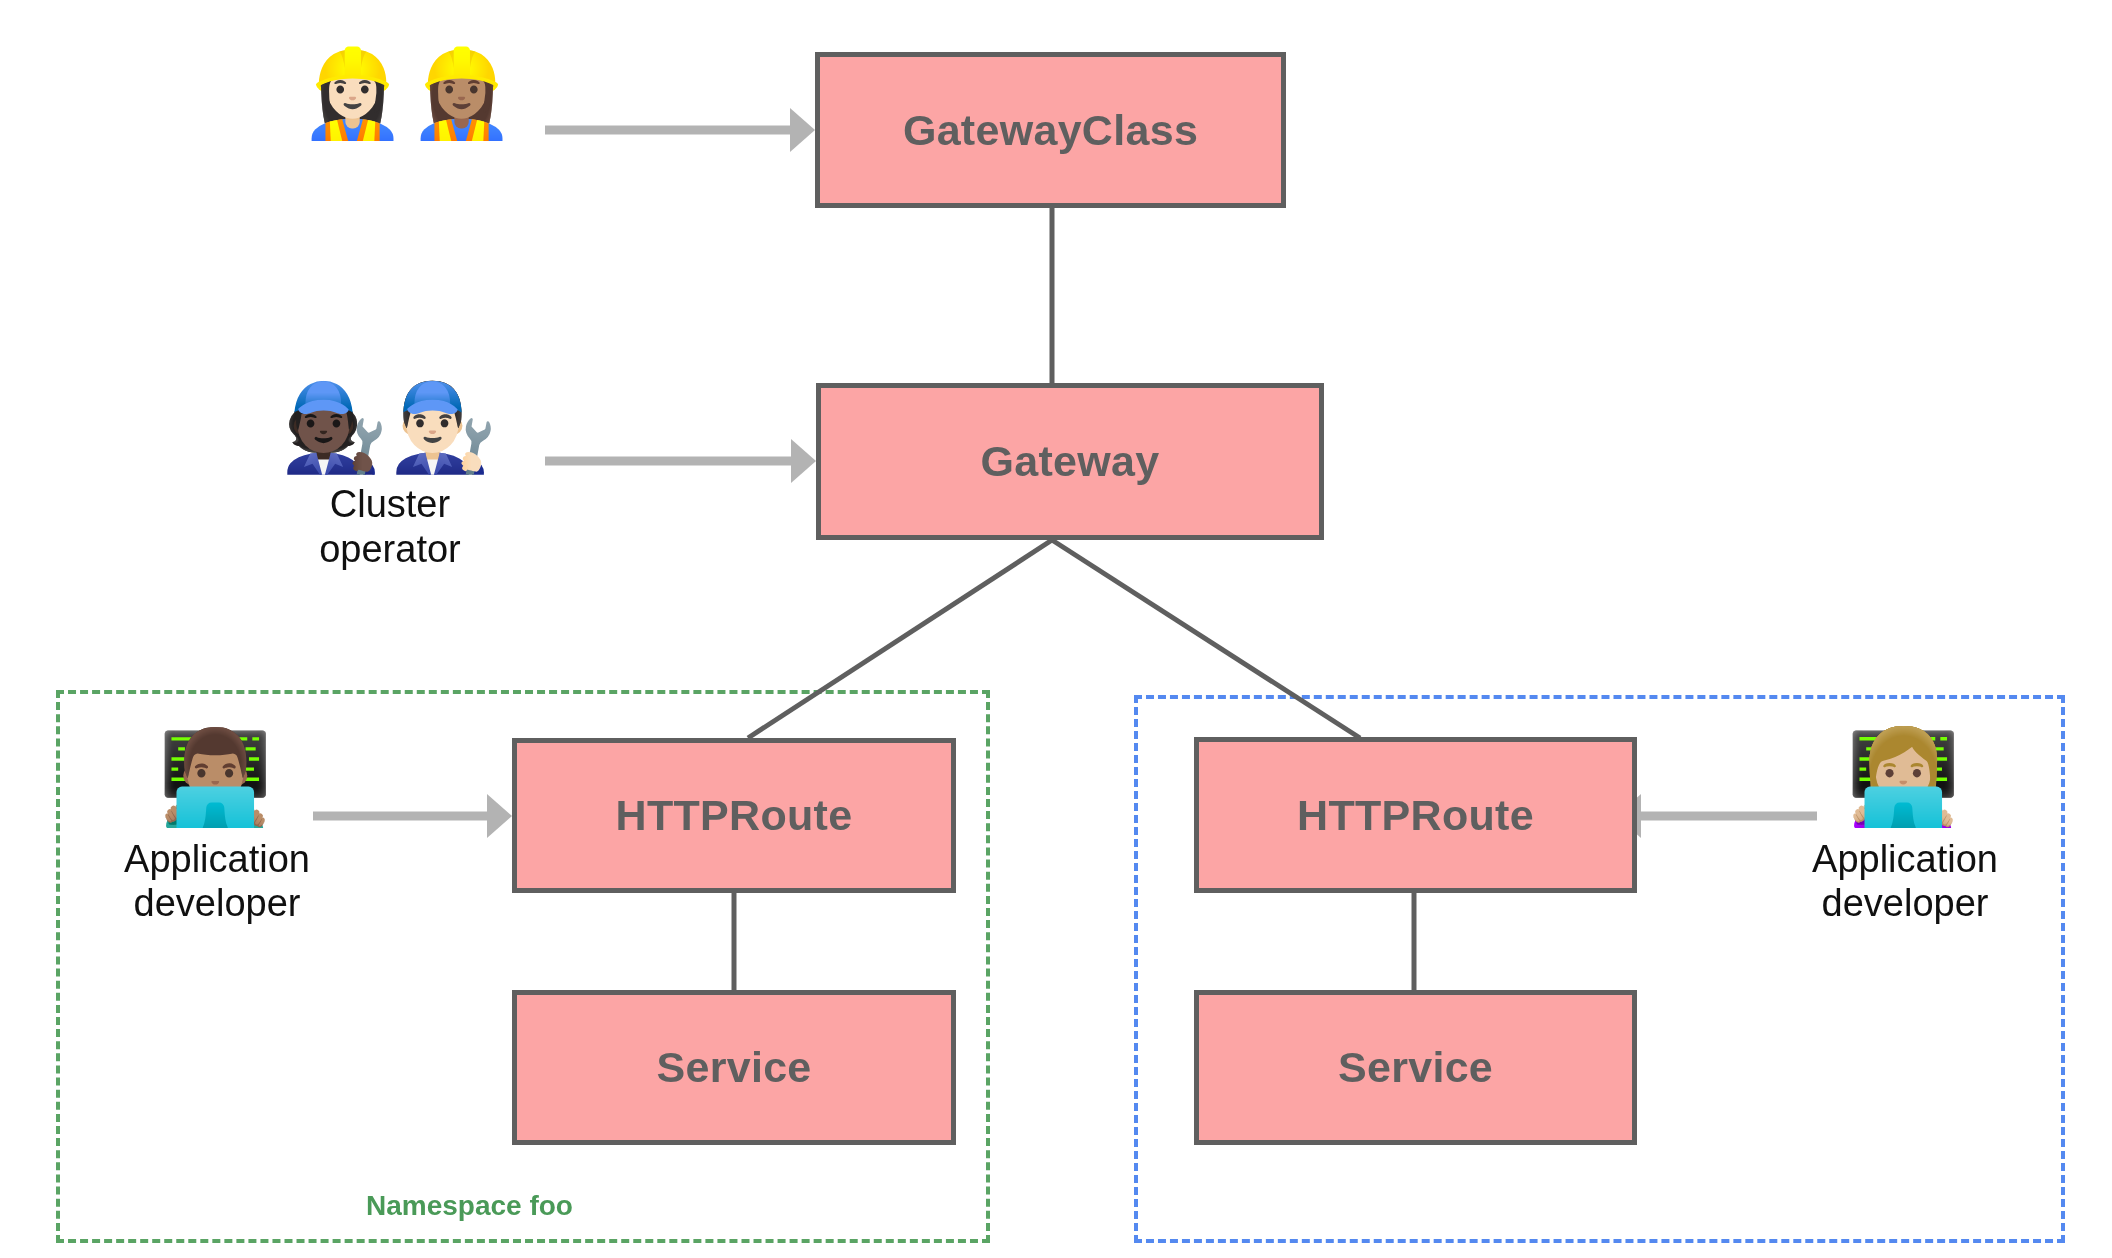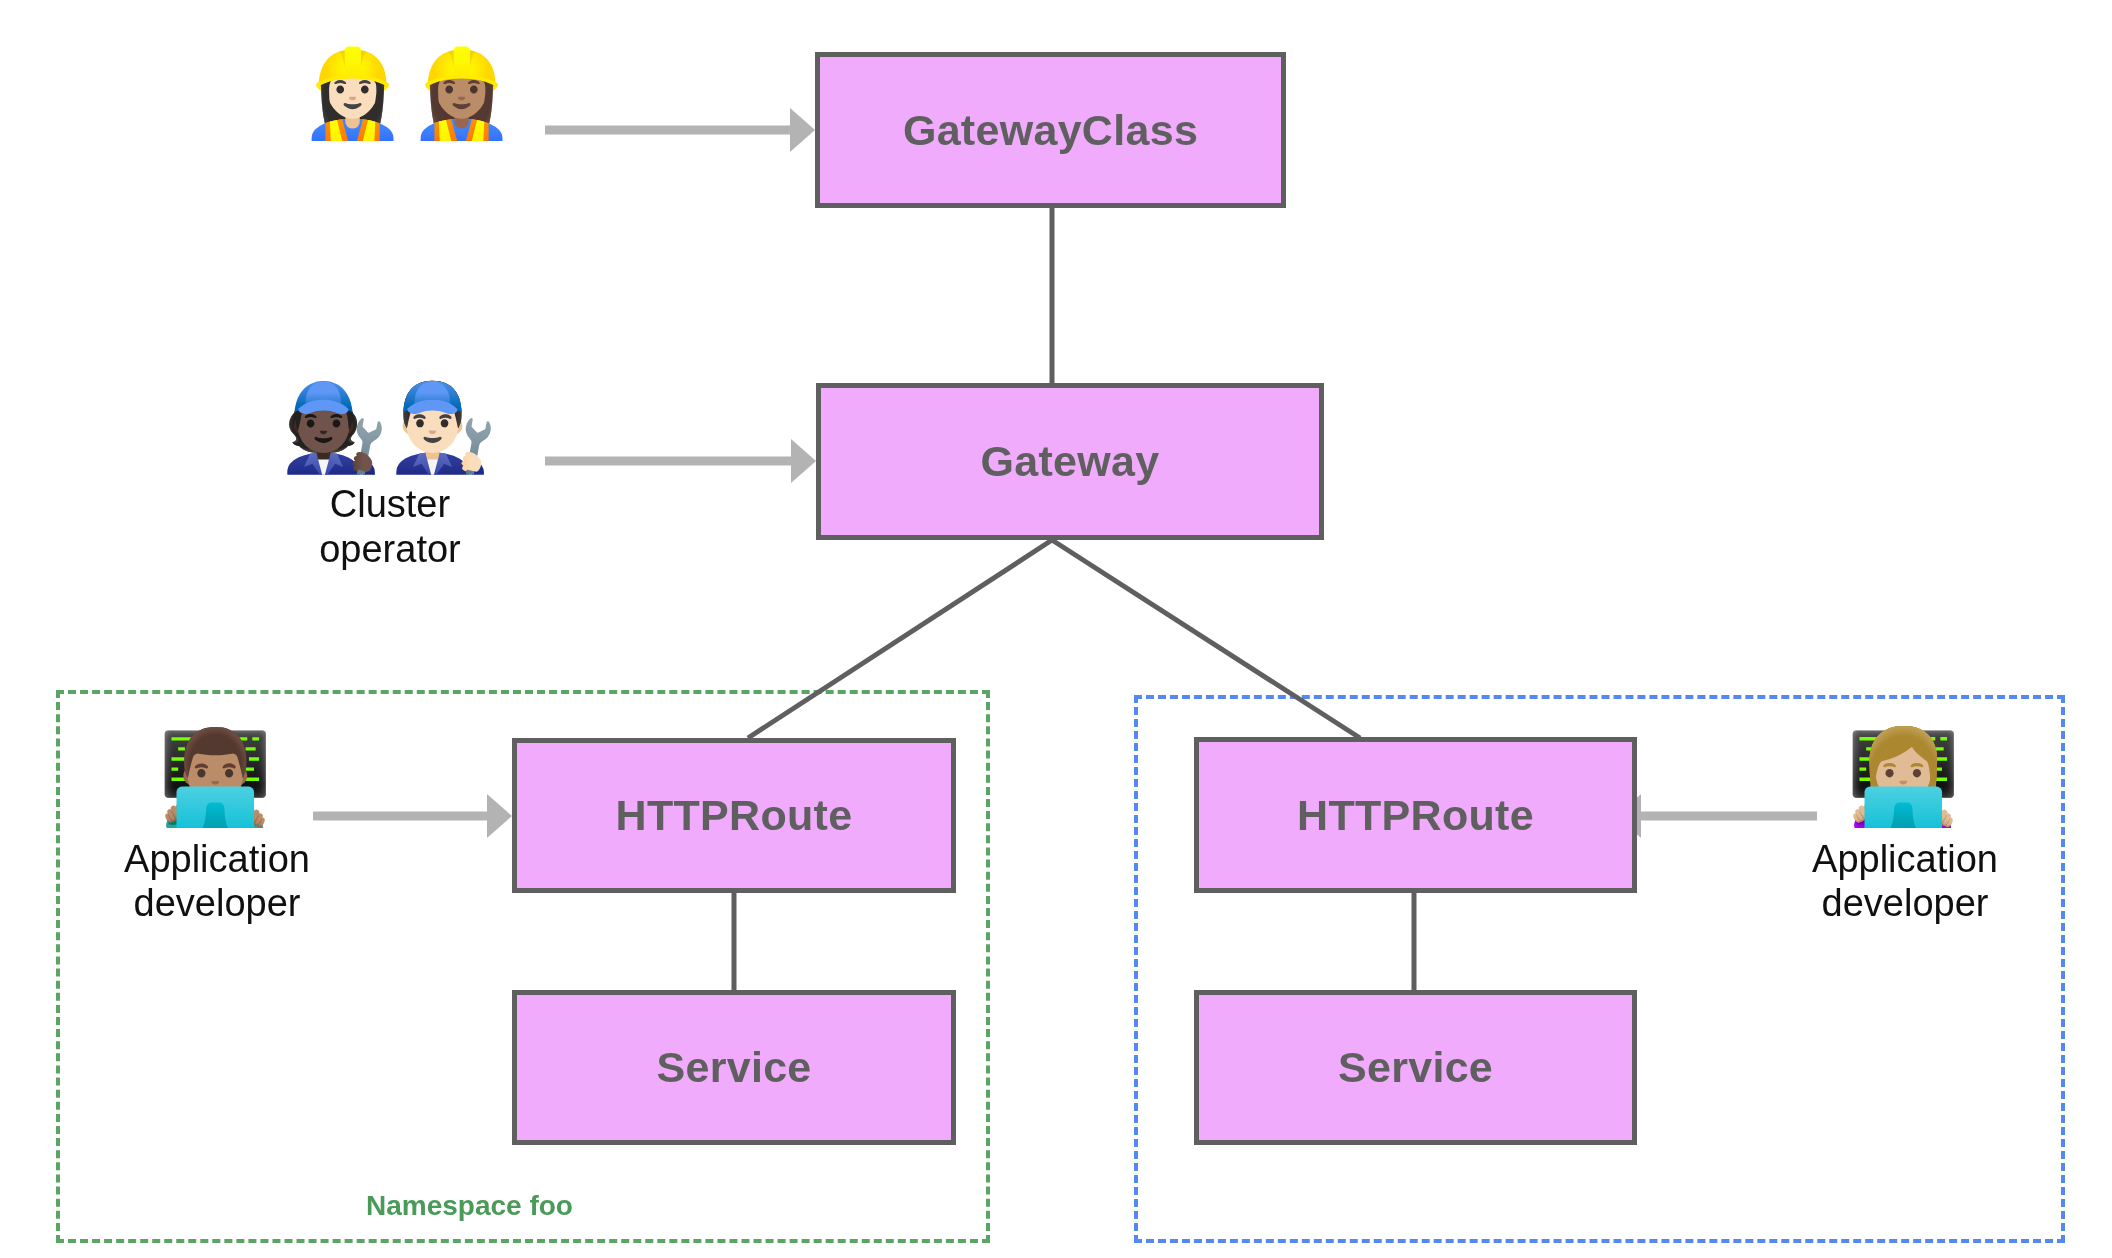--- a/index.html
+++ b/index.html
@@ -23,21 +23,21 @@
     position: absolute;
     top: 0;
     left: 0;
     width: 2112px;
     height: 1258px;
   }
   .node-box {
     position: absolute;
     box-sizing: border-box;
     border: 5px solid #5f5f5f;
-    background: #f0abfc;
+    background: #fca5a5;
     display: flex;
     align-items: center;
     justify-content: center;
   }
   .node-label {
     font-family: "Liberation Sans", sans-serif;
     font-weight: bold;
     font-size: 43px;
     color: #5f5f5f;
     letter-spacing: 0.3px;

